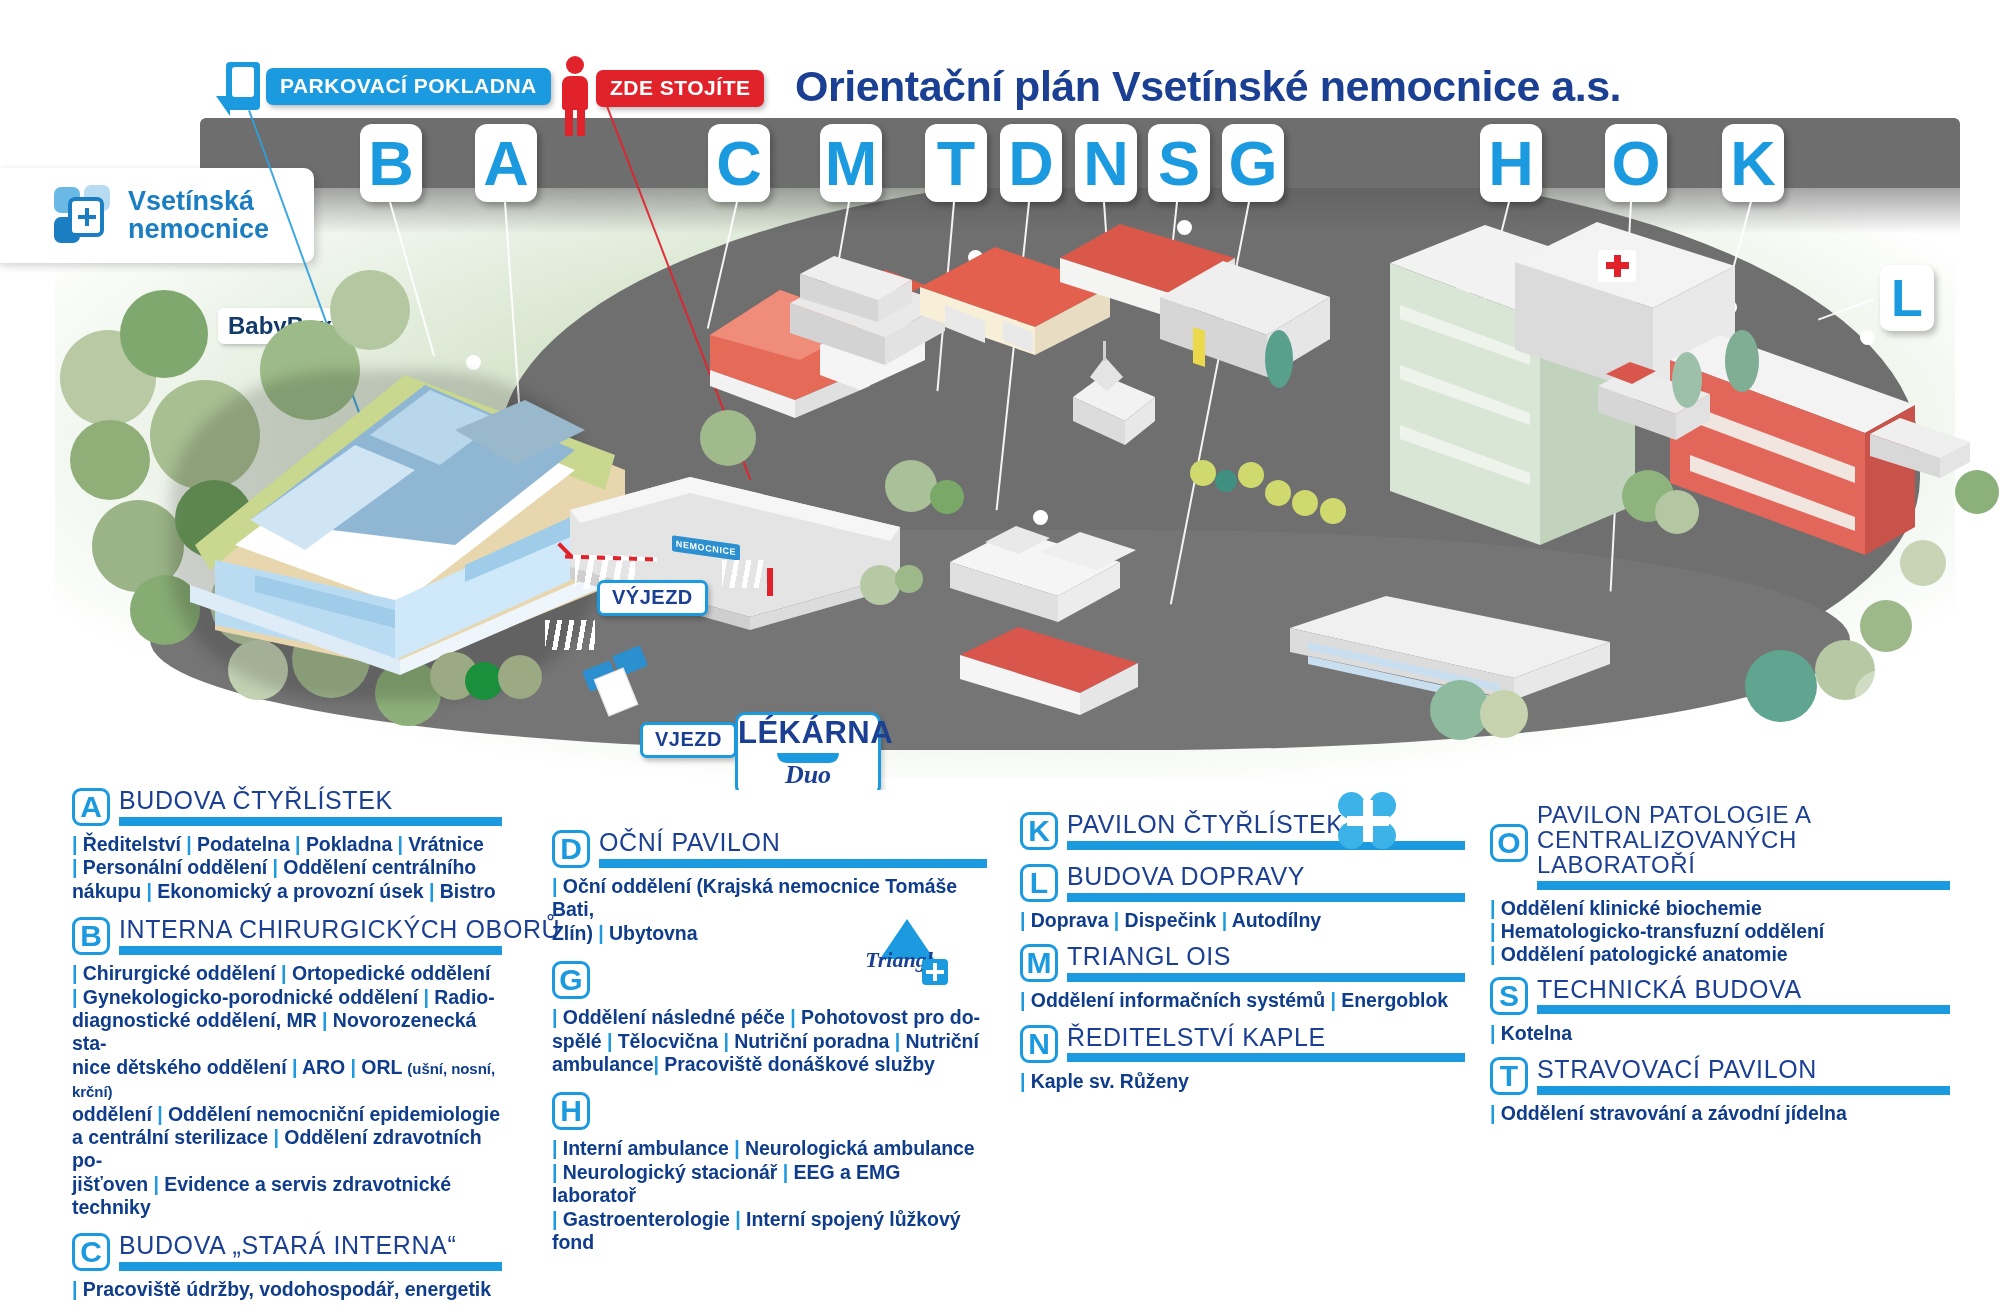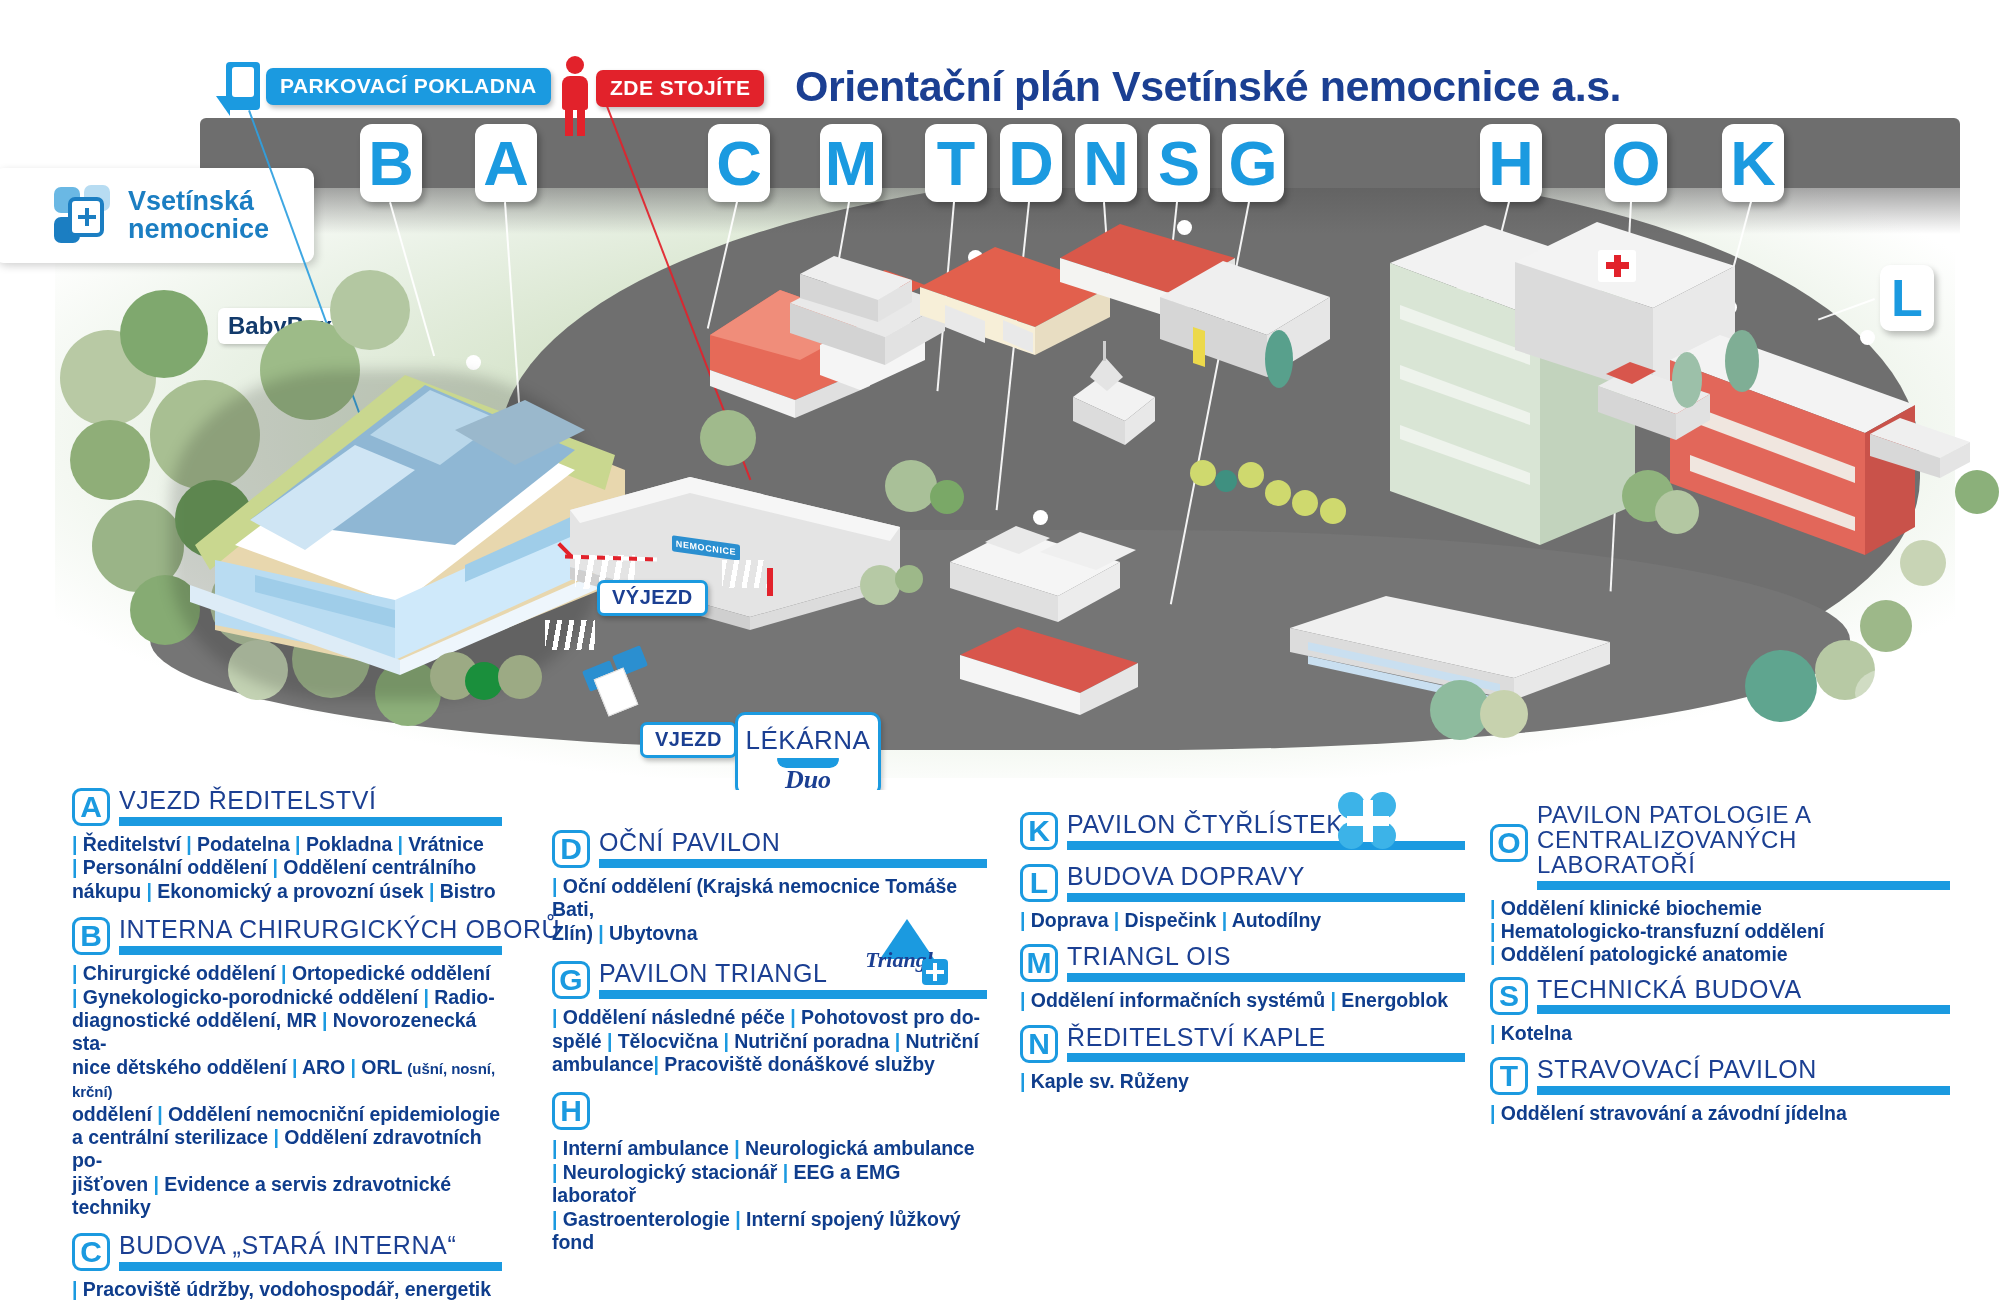--- a/index.html
+++ b/index.html
@@ -94,21 +94,21 @@
     position:absolute;left:1880px;top:265px;width:54px;height:66px;background:#fff;border-radius:10px;
     display:flex;align-items:center;justify-content:center;font-weight:bold;font-size:52px;color:#1b9ae0;
     box-shadow:3px 4px 6px rgba(0,0,0,.25);
   }
 
   
   #lekarna{
     position:absolute;left:735px;top:712px;width:140px;height:78px;background:#fff;border:3px solid #1b9ae0;
     border-radius:10px;text-align:center;box-shadow:2px 3px 5px rgba(0,0,0,.2);
   }
-  #lekarna .t1{color:#1b3f92;font-weight:normal;font-size:26px;margin-top:10px;letter-spacing:.5px;}
+  #lekarna .t1{color:#1b3f92;font-weight:bold;font-size:31px;margin-top:0;letter-spacing:.5px;}
   #lekarna .bar{width:62px;height:10px;background:#1b9ae0;margin:2px auto 0;border-radius:2px 2px 22px 22px;}
   #lekarna .t2{color:#1b3f92;font-style:italic;font-weight:bold;font-size:26px;font-family:"Liberation Serif",serif;line-height:.9;}
 
   
   .triangl{position:absolute;width:110px;height:60px;}
   .triangl .peak{
     position:absolute;left:36px;top:0;width:0;height:0;
     border-left:27px solid transparent;border-right:27px solid transparent;border-bottom:40px solid #1b9ae0;
   }
   .triangl .nm{position:absolute;left:0;top:28px;width:110px;text-align:center;color:#1b3f92;
@@ -484,21 +484,21 @@
 
 </div>
 
 <div id="legend">
 
   <div class="col" style="left:72px;width:430px;">
     <div class="entry">
       <div class="entry-head">
         <div class="badge">A</div>
         <div class="title-wrap">
-          <div class="ttl">VJEZD ŘEDITELSTVÍ</div>
+          <div class="ttl">BUDOVA ČTYŘLÍSTEK</div>
           <div class="ubar"></div>
         </div>
       </div>
       <div class="items"><span class="sep">|</span> Ředitelství <span class="sep">|</span> Podatelna <span class="sep">|</span> Pokladna <span class="sep">|</span> Vrátnice<br><span class="sep">|</span> Personální oddělení <span class="sep">|</span> Oddělení centrálního<br>nákupu <span class="sep">|</span> Ekonomický a provozní úsek <span class="sep">|</span> Bistro</div>
     </div>
 
     <div class="entry" style="margin-top:14px;">
       <div class="entry-head">
         <div class="badge">B</div>
         <div class="title-wrap">
@@ -529,24 +529,20 @@
           <div class="ttl">OČNÍ PAVILON</div>
           <div class="ubar"></div>
         </div>
       </div>
       <div class="items"><span class="sep">|</span> Oční oddělení (Krajská nemocnice Tomáše Bati,<br>Zlín) <span class="sep">|</span> Ubytovna</div>
     </div>
 
     <div class="entry" style="margin-top:16px;position:relative;">
       <div class="entry-head">
         <div class="badge">G</div>
-        <div class="title-wrap">
-          <div class="ttl">PAVILON TRIANGL</div>
-          <div class="ubar"></div>
-        </div>
       </div>
       <div class="triangl" style="left:292px;top:-42px;">
         <div class="peak"></div>
           <div class="nm">Triangl</div>
           <div class="cross"></div>
       </div>
       <div class="items"><span class="sep">|</span> Oddělení následné péče <span class="sep">|</span> Pohotovost pro do-<br>spělé <span class="sep">|</span> Tělocvična <span class="sep">|</span> Nutriční poradna <span class="sep">|</span> Nutriční<br>ambulance<span class="sep">|</span> Pracoviště donáškové služby</div>
     </div>
 
     <div class="entry" style="margin-top:16px;">

